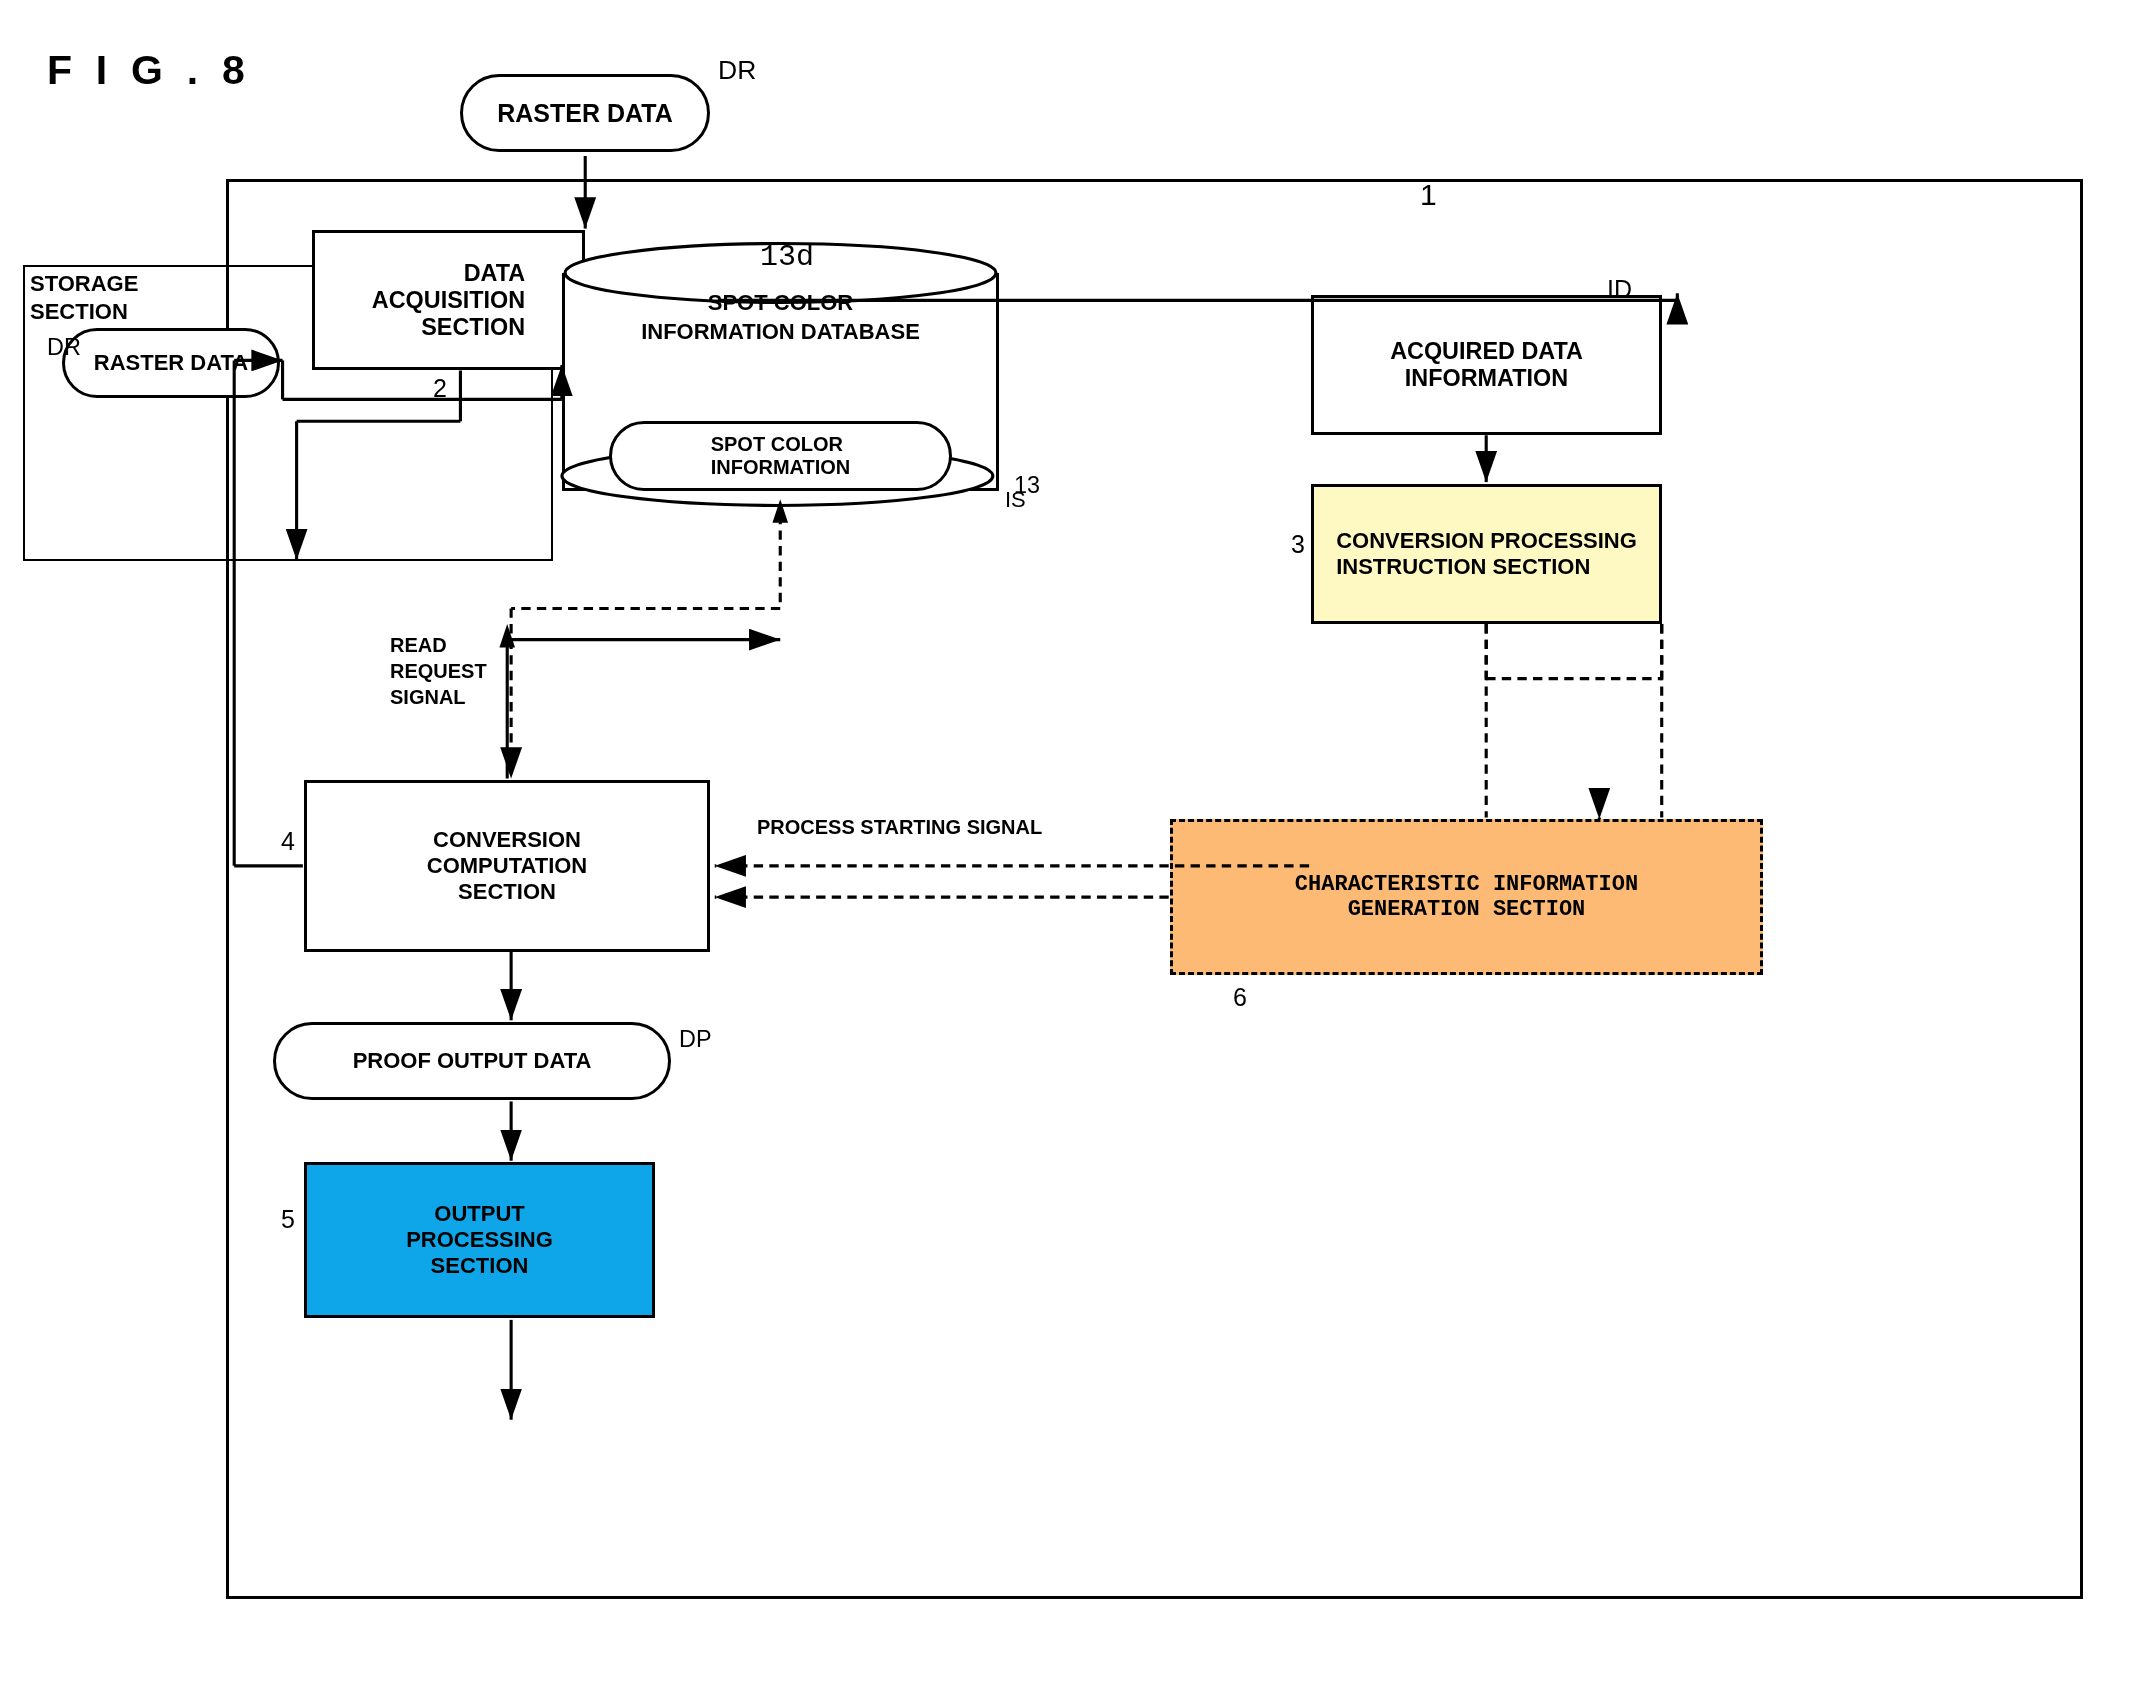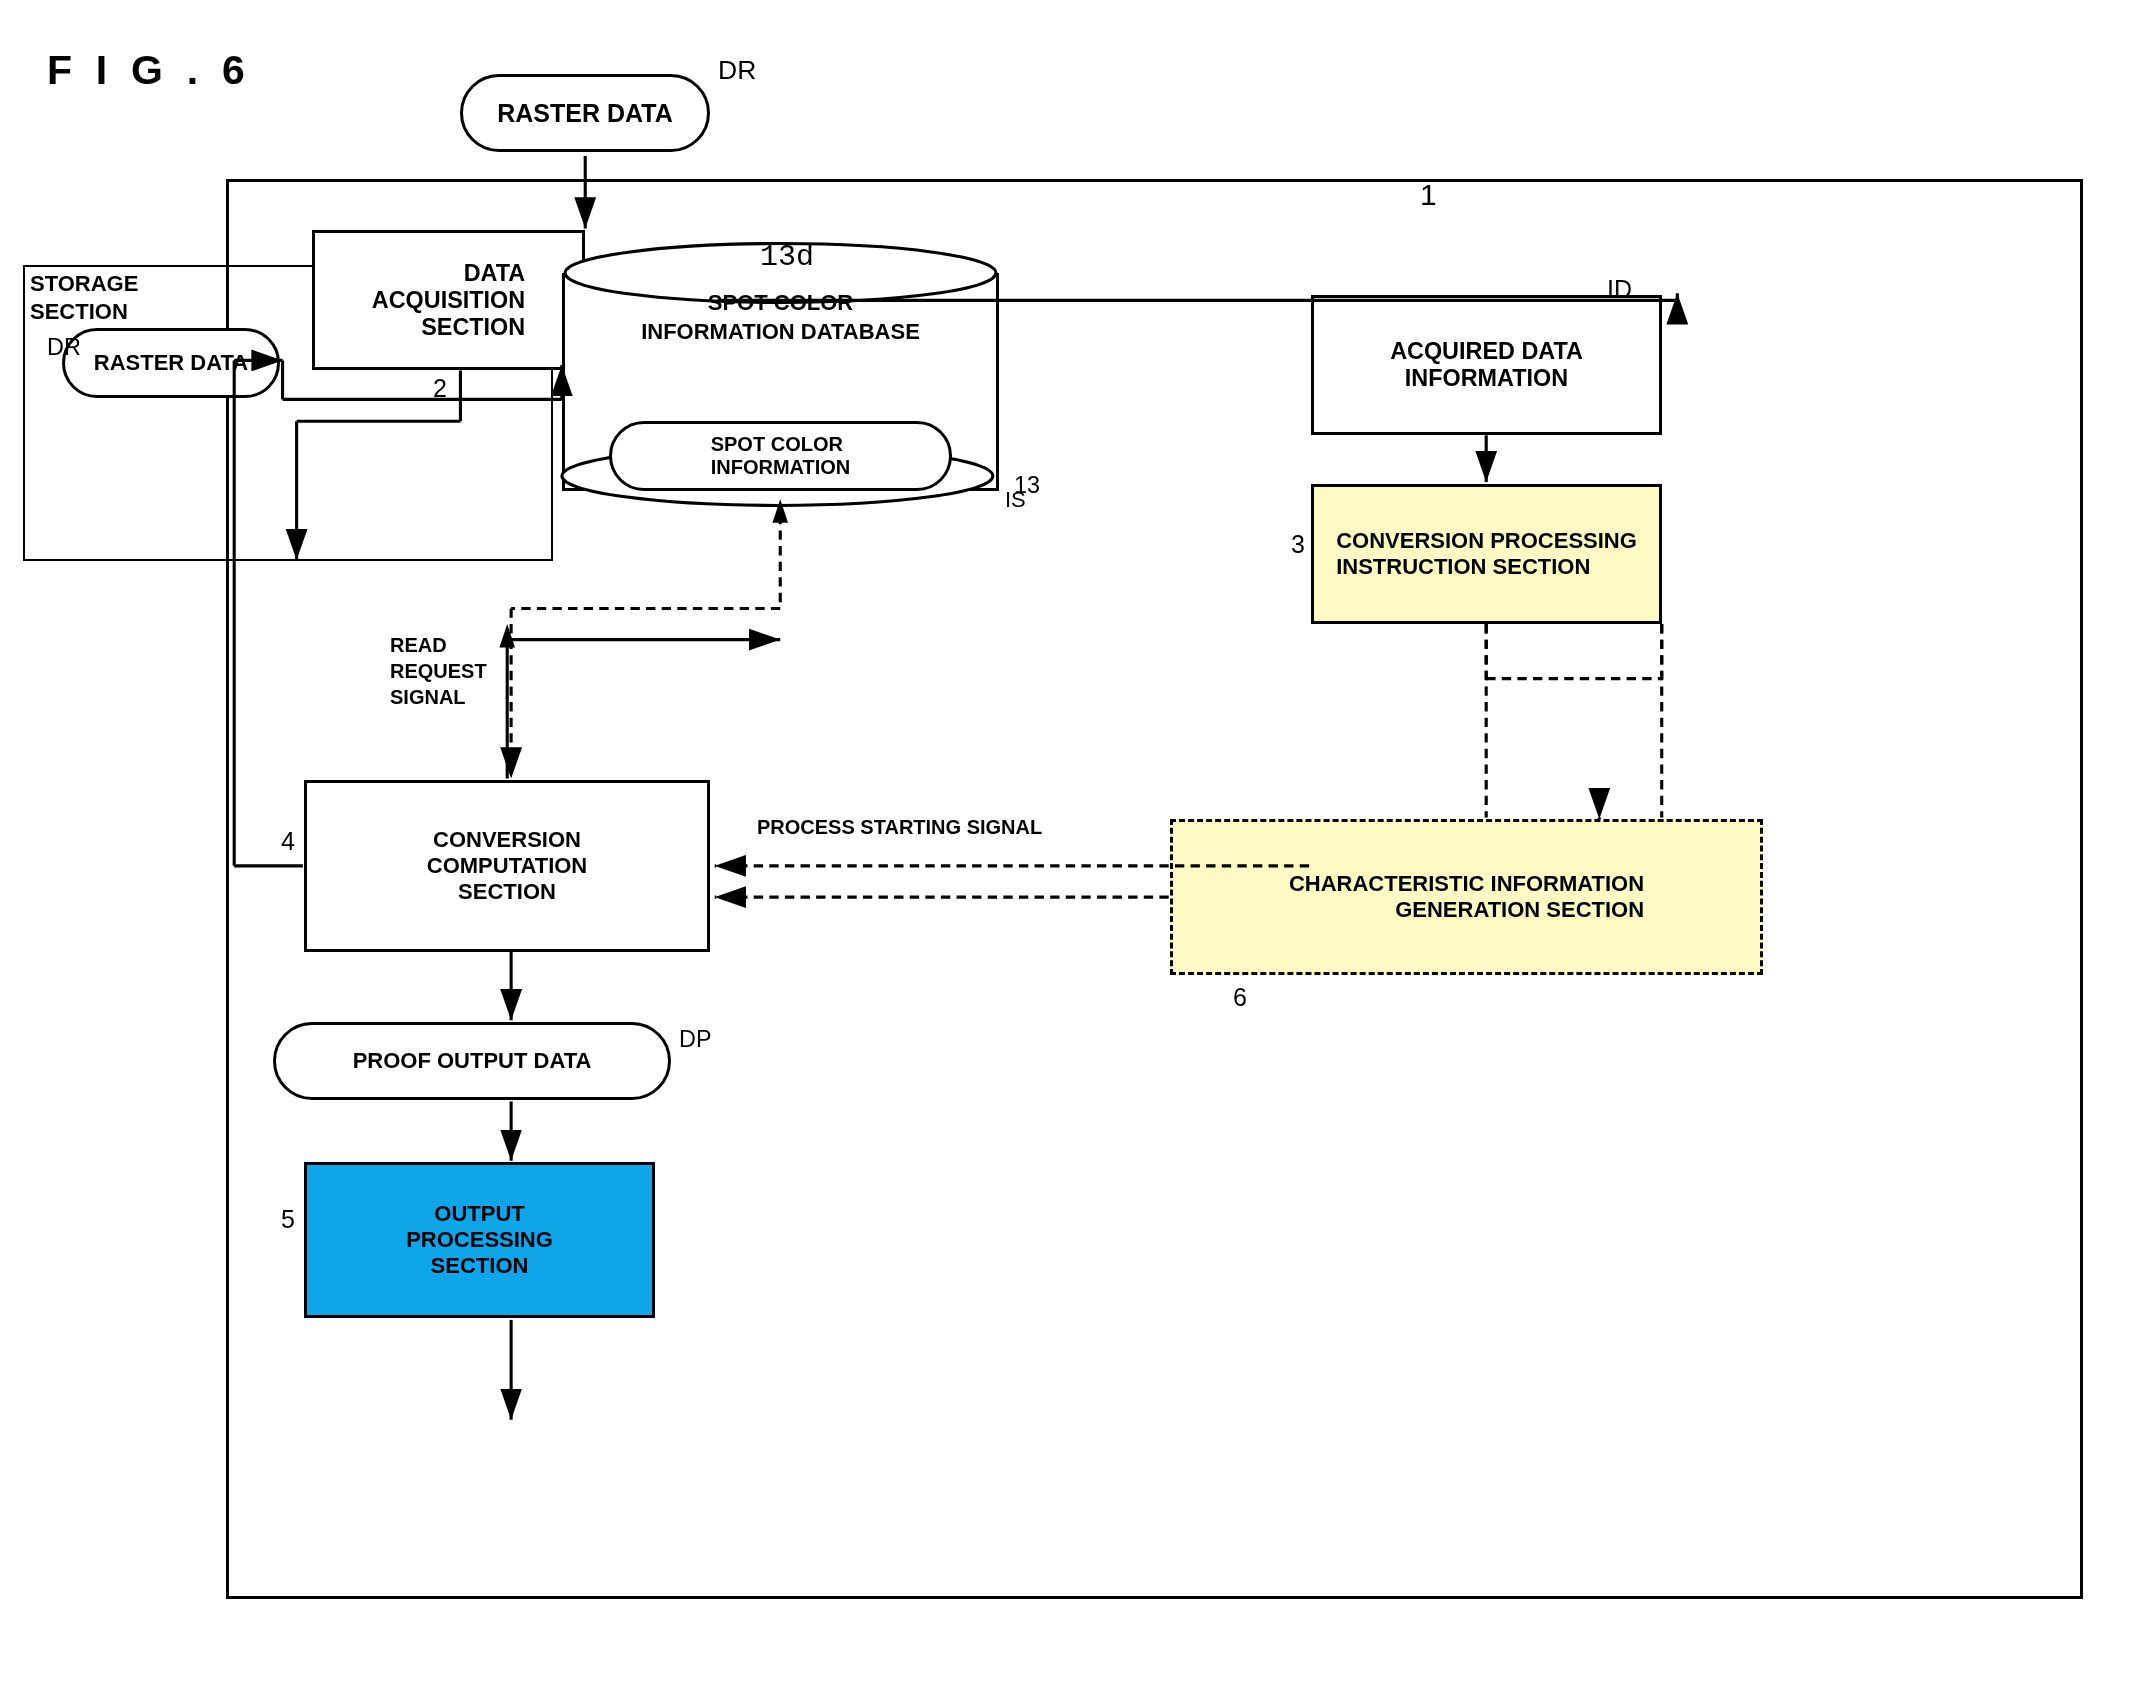--- a/index.html
+++ b/index.html
@@ -343,24 +343,25 @@
     .char-info-box {
       position: absolute;
       top: 819px;
       left: 1170px;
       width: 593px;
       height: 156px;
       border: 3.1px dashed #000;
       display: flex;
       align-items: center;
       justify-content: center;
-      text-align: right;
-      font-size: 22px;
-      font-weight: bold;
-      background: #fef9c3;
+      text-align: center;
+      font-size: 22px;
+      font-weight: bold;
+      background: #fdba74;
+      font-family: Liberation Mono, monospace;
     }
 
     .ref-6 {
       position: absolute;
       top: 983px;
       left: 1233px;
       font-size: 25px;
     }
 
     
@@ -389,21 +390,21 @@
       top: 0;
       left: 0;
       width: 2151px;
       height: 1706px;
       pointer-events: none;
     }
   </style>
 </head>
 <body>
 
-<div class="fig-label">F I G . 6</div>
+<div class="fig-label">F I G . 8</div>
 
 <div class="main-box"></div>
 
 <div class="ref-1">1</div>
 
 <div class="raster-data-top">
   <span>RASTER DATA</span>
 </div>
 <div class="ref-dr-top">DR</div>
 

